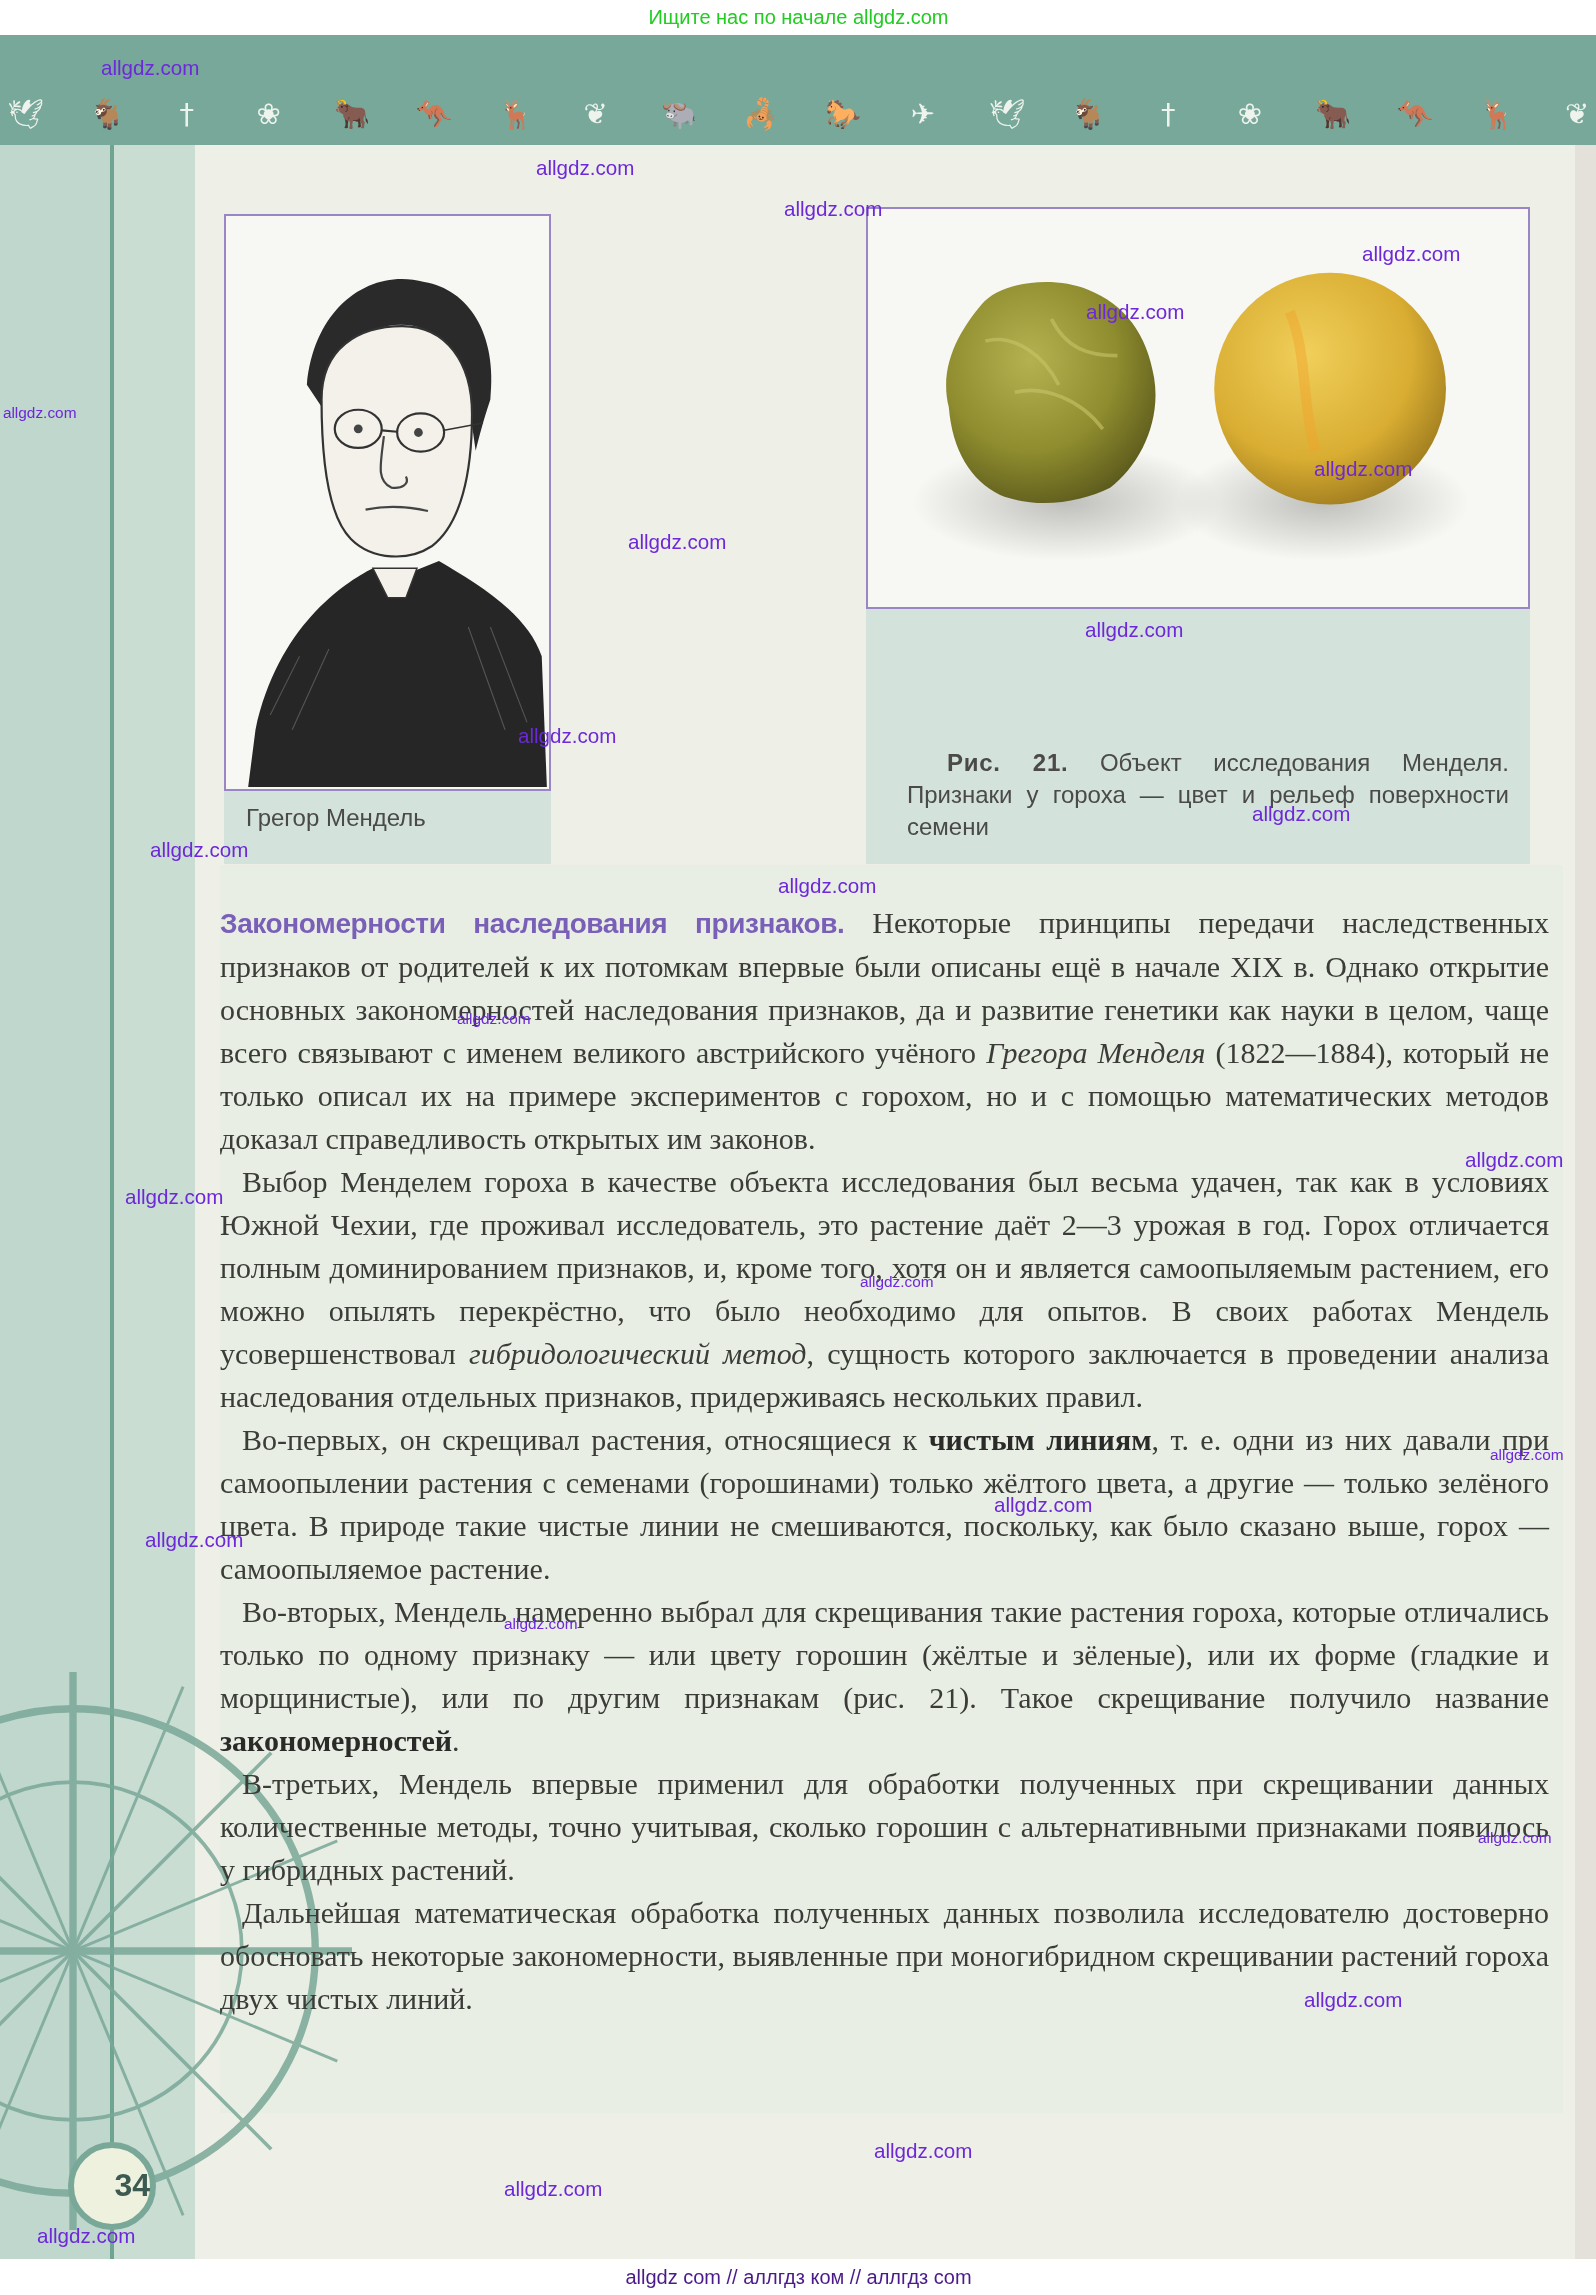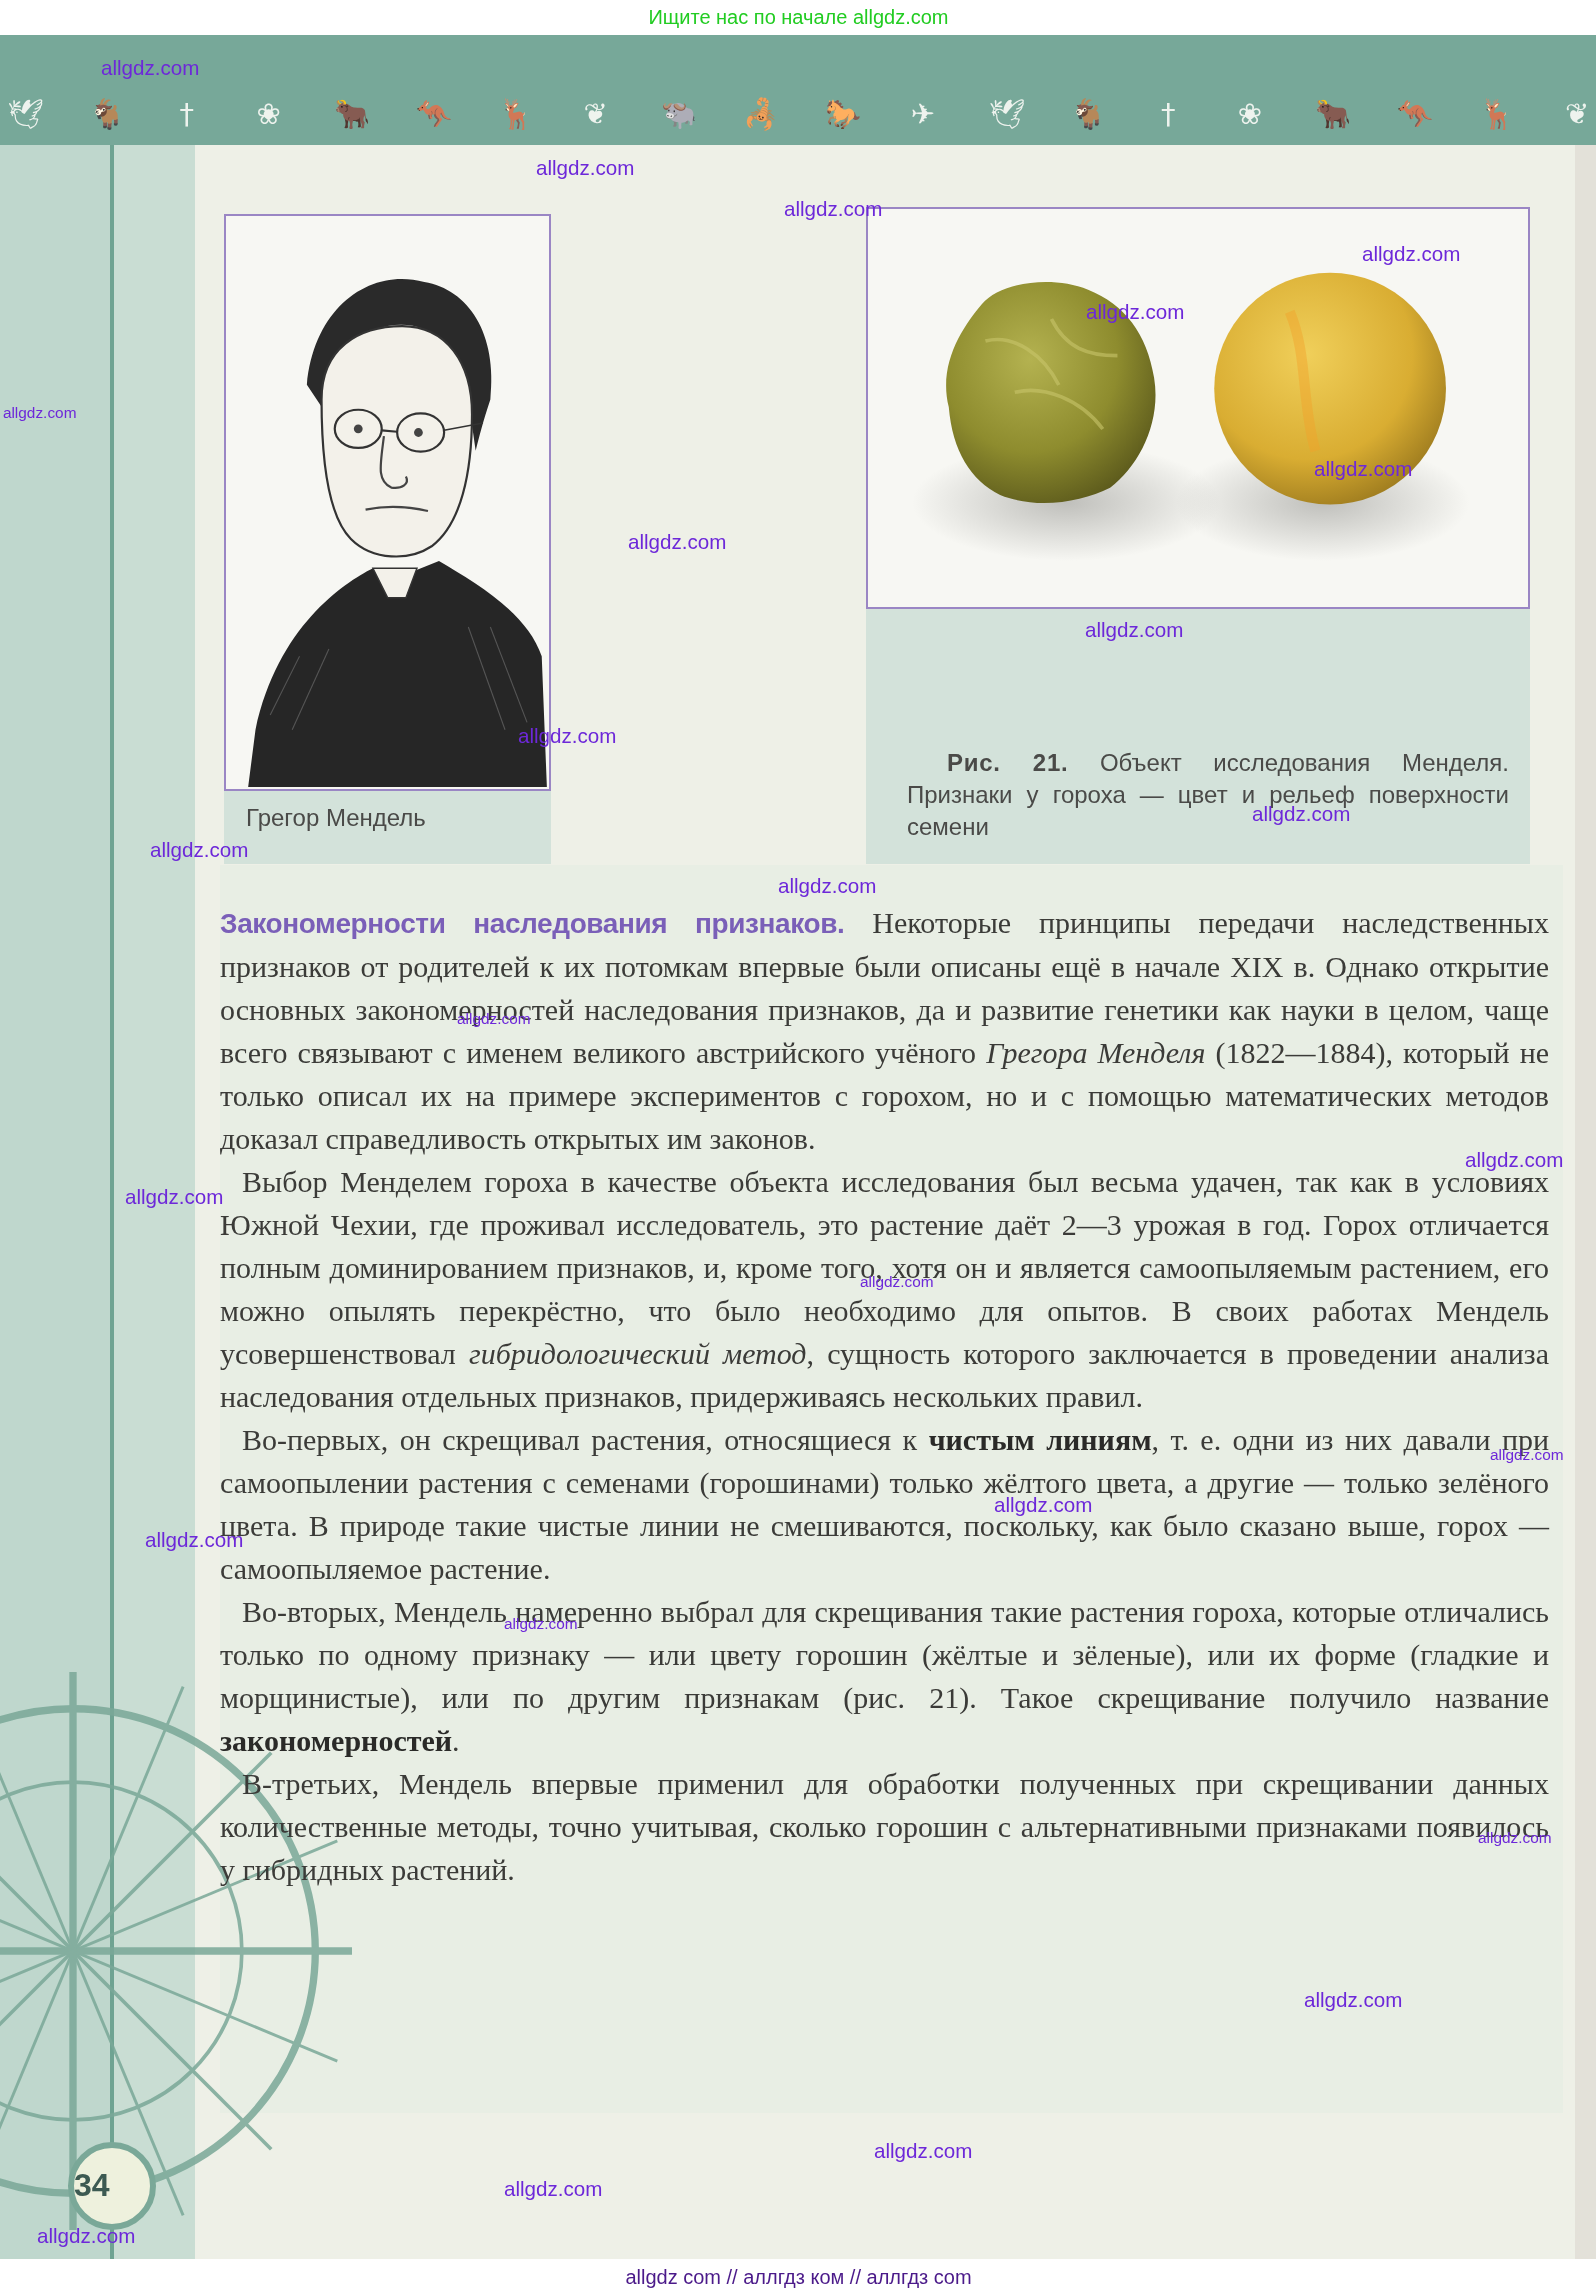--- a/index.html
+++ b/index.html
@@ -54,21 +54,21 @@
   .right-edge {
     position: absolute; left: 1575px; top: 110px; width: 22px; height: 2114px;
     background: #e3e1d9;
   }
   .wheel {
     position: absolute; left: -206px; top: 1637px; width: 558px; height: 558px;
   }
   .page-number {
     position: absolute; left: 68px; top: 2107px; width: 88px; height: 88px;
     border-radius: 50%; background: #eef1dd; border: 6.6px solid #7aa898;
-    box-sizing: border-box; text-align: left;
+    box-sizing: border-box; text-align: right;
     font-family: "Liberation Sans", sans-serif; font-weight: bold; font-size: 32px; line-height: 75px;
     color: #3c5a52;
   }
   .figure-box {
     position: absolute; border: 2.9px solid #9a86c4; background: #f7f7f3; box-sizing: border-box;
   }
   .portrait-box { left: 224px; top: 179px; width: 327px; height: 577px; }
   .peas-box { left: 866px; top: 172px; width: 664px; height: 402px; }
   .caption-strip {
     position: absolute; background: #d3e2da;
@@ -220,20 +220,21 @@
   </div>
   <div class="caption-strip peas-caption-strip"></div>
   <div class="caption peas-caption"><b>Рис. 21.</b> <span>Объект исследования Менделя. Признаки у гороха — цвет и рельеф поверхности семени</span></div>
 
   <div class="body-text">
     <p><span class="section-heading">Закономерности наследования признаков.</span><span> Некоторые принципы передачи наследственных признаков от родителей к их потомкам впервые были описаны ещё в начале XIX в. Однако открытие основных закономерностей наследования признаков, да и развитие генетики как науки в целом, чаще всего связывают с именем великого австрийского учёного </span><span class="ital">Грегора Менделя</span><span> (1822—1884), который не только описал их на примере экспериментов с горохом, но и с помощью математических методов доказал справедливость открытых им законов.</span></p>
     <p class="indent"><span>Выбор Менделем гороха в качестве объекта исследования был весьма удачен, так как в условиях Южной Чехии, где проживал исследователь, это растение даёт 2—3 урожая в год. Горох отличается полным доминированием признаков, и, кроме того, хотя он и является самоопыляемым растением, его можно опылять перекрёстно, что было необходимо для опытов. В своих работах Мендель усовершенствовал </span><span class="ital">гибридологический метод</span><span>, сущность которого заключается в проведении анализа наследования отдельных признаков, придерживаясь нескольких правил.</span></p>
     <p class="indent"><span>Во-первых, он скрещивал растения, относящиеся к </span><span class="bold">чистым линиям</span><span>, т. е. одни из них давали при самоопылении растения с семенами (горошинами) только жёлтого цвета, а другие — только зелёного цвета. В природе такие чистые линии не смешиваются, поскольку, как было сказано выше, горох — самоопыляемое растение.</span></p>
     <p class="indent"><span>Во-вторых, Мендель намеренно выбрал для скрещивания такие растения гороха, которые отличались только по одному признаку — или цвету горошин (жёлтые и зёленые), или их форме (гладкие и морщинистые), или по другим признакам (рис. 21). Такое скрещивание получило название </span><span class="bold">закономерностей</span><span>.</span></p>
     <p class="indent">В-третьих, Мендель впервые применил для обработки полученных при скрещивании данных количественные методы, точно учитывая, сколько горошин с альтернативными признаками появилось у гибридных растений.</p>
+    <p class="indent">Дальнейшая математическая обработка полученных данных позволила исследователю достоверно обосновать некоторые закономерности, выявленные при моногибридном скрещивании растений гороха двух чистых линий.</p>
   </div>
 
   <div class="page-number">34</div>
 
   <div class="wm" style="left:101px;top:5.9px;">allgdz.com</div>
   <div class="wm" style="left:536px;top:106px;">allgdz.com</div>
   <div class="wm" style="left:784px;top:147px;">allgdz.com</div>
   <div class="wm" style="left:1362px;top:192px;">allgdz.com</div>
   <div class="wm" style="left:1086px;top:250px;">allgdz.com</div>
   <div class="wm sm" style="left:2.9px;top:351px;">allgdz.com</div>

